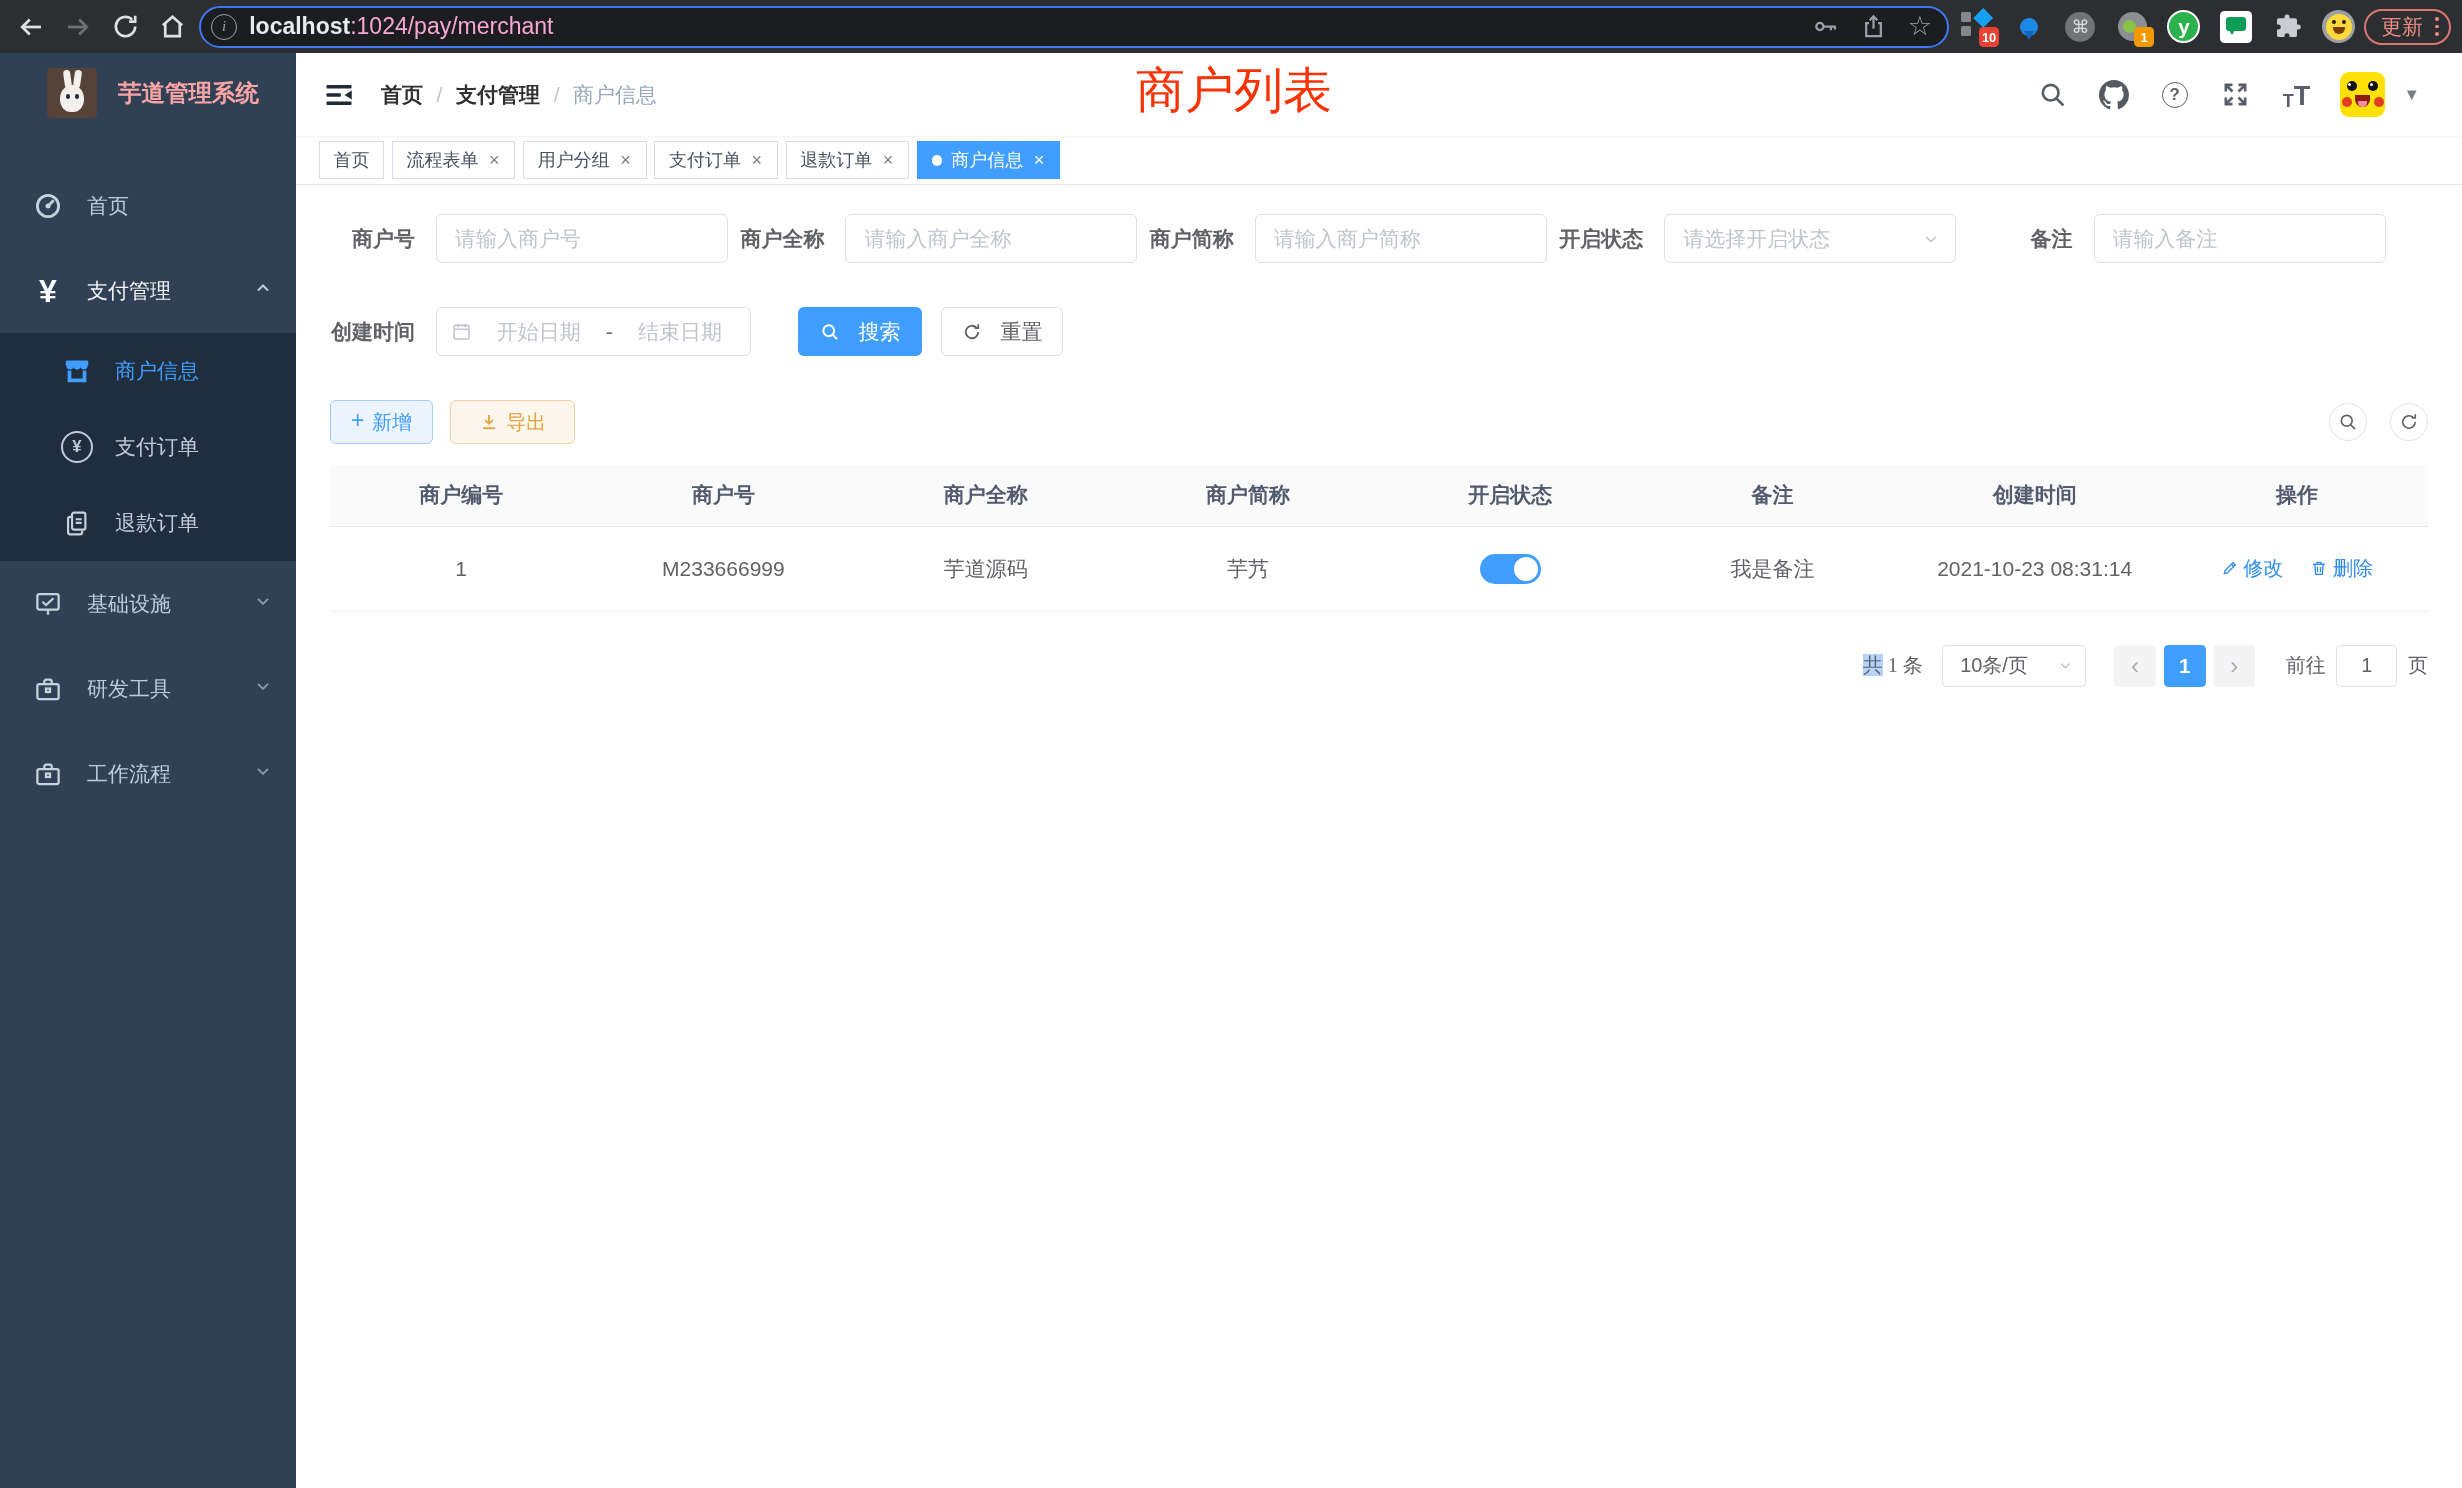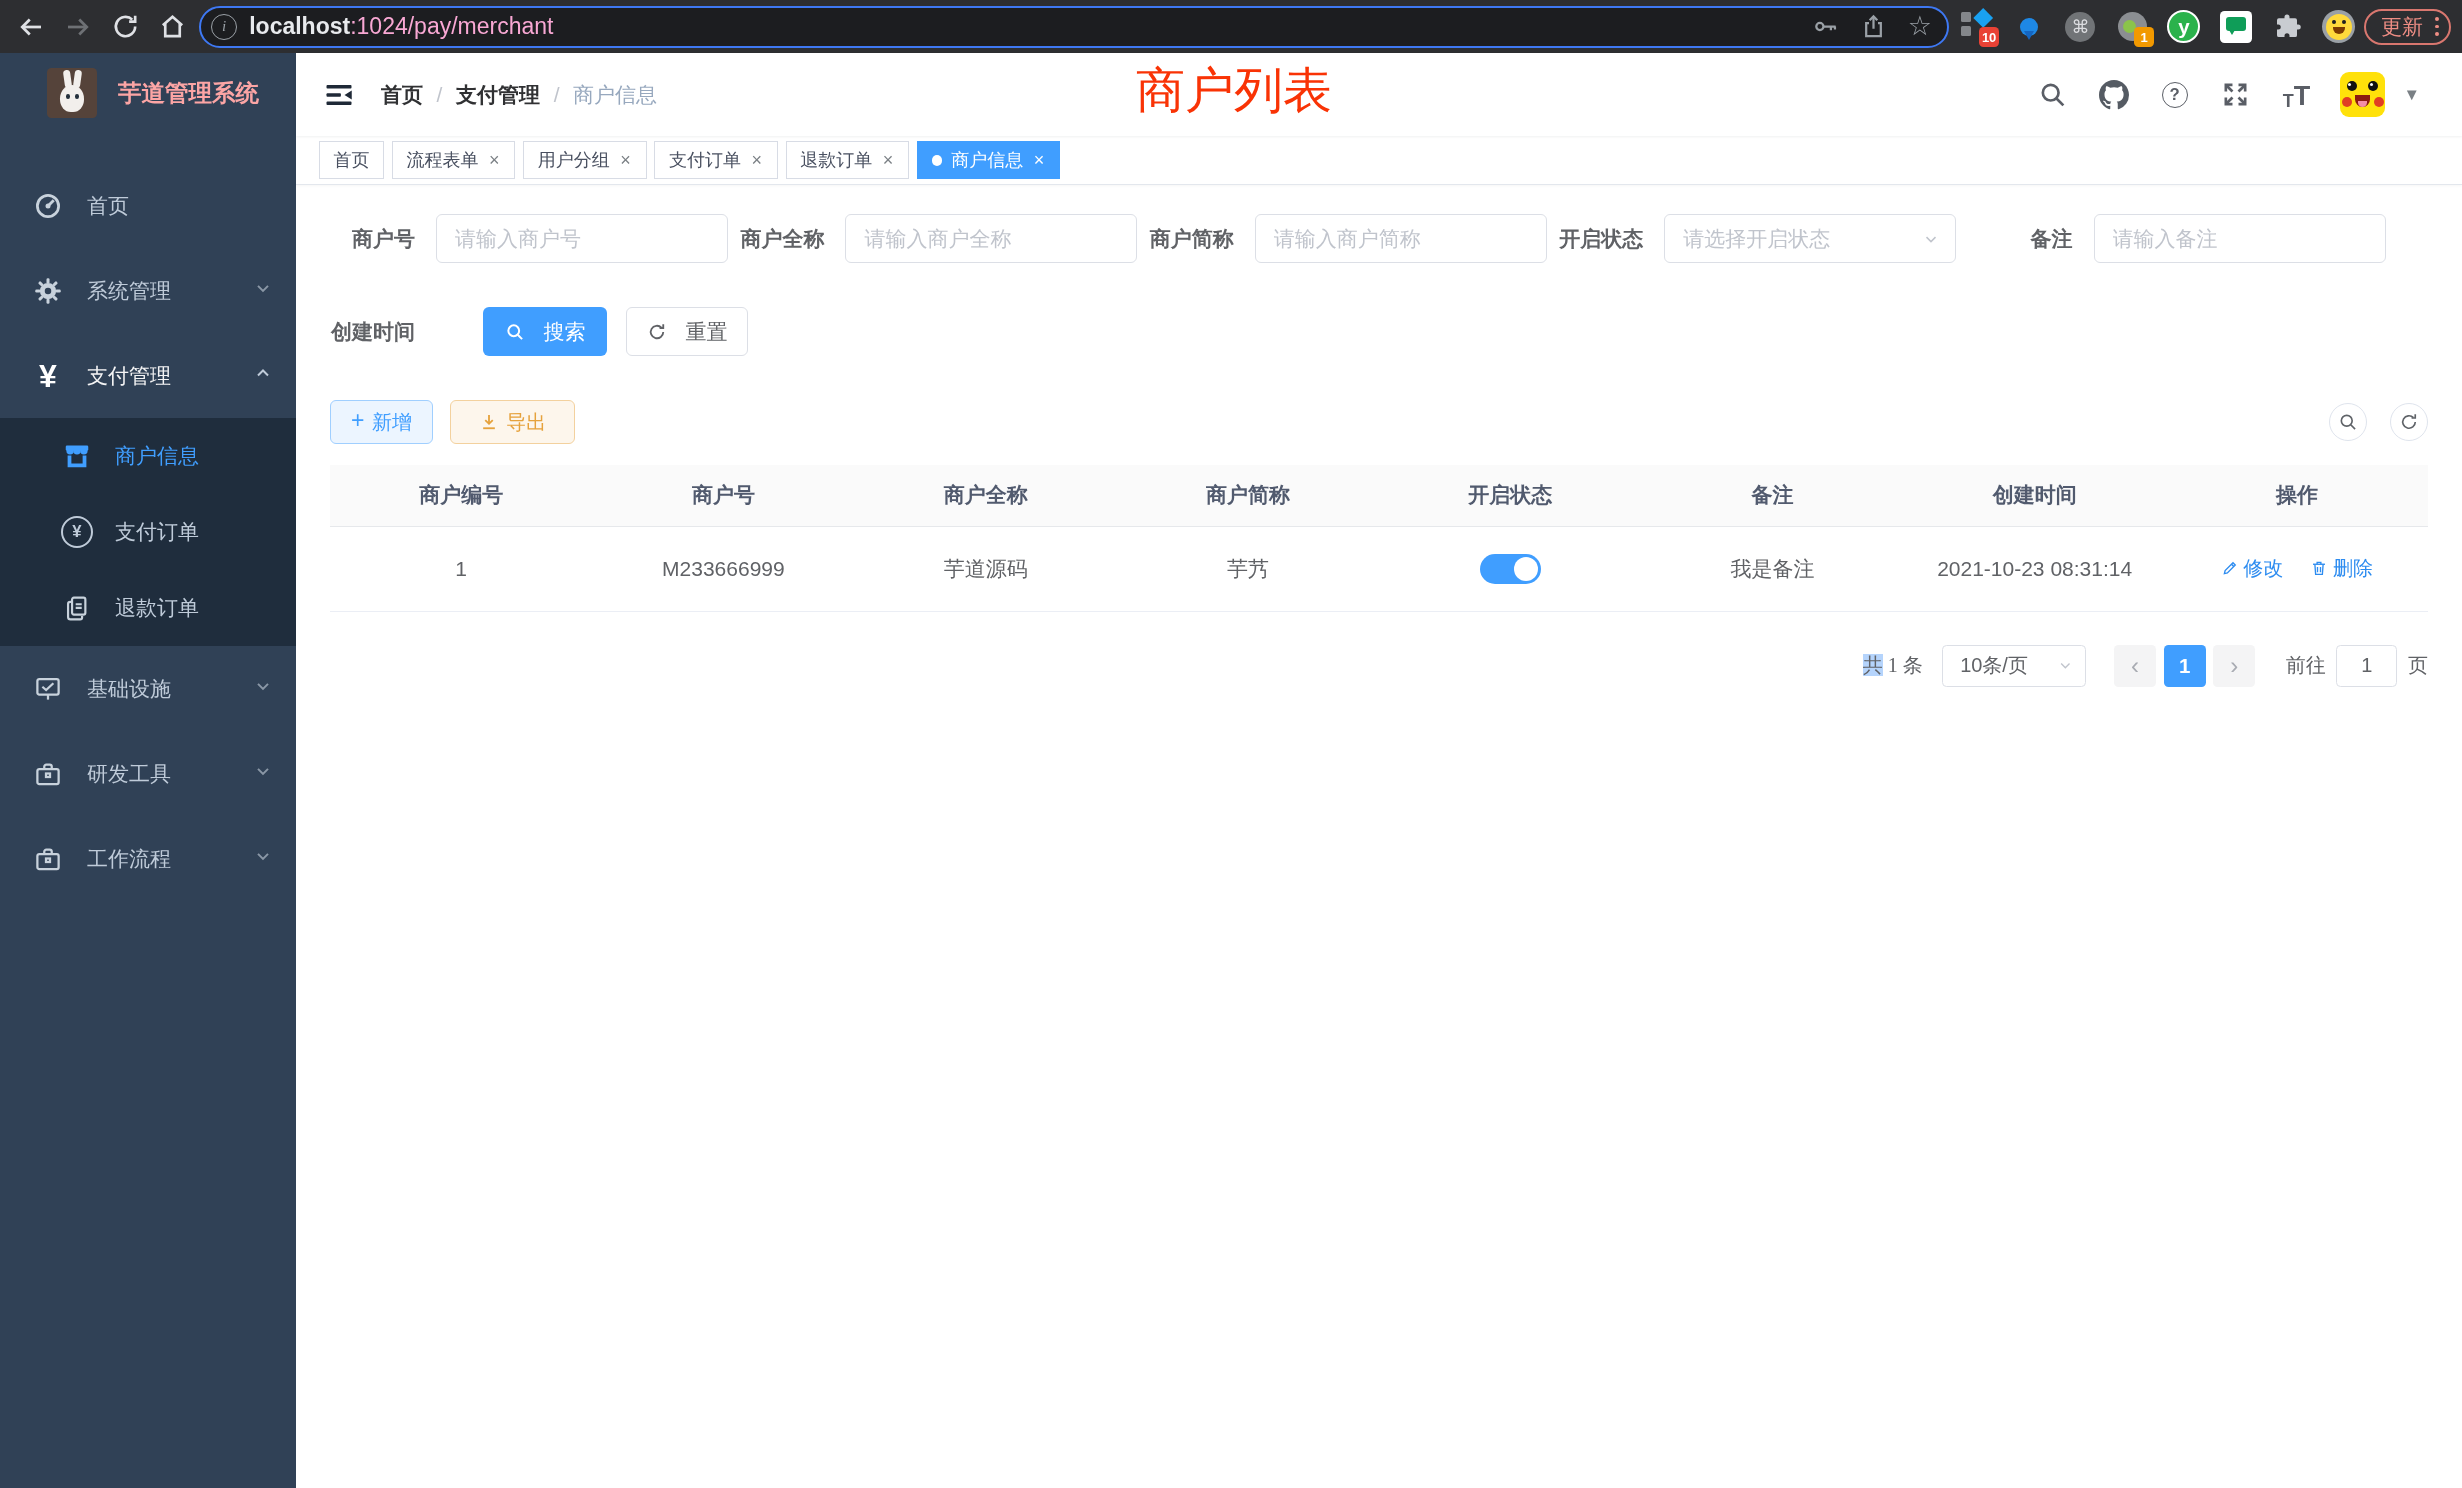--- a/index.html
+++ b/index.html
@@ -257,42 +257,20 @@
                 <g stroke="#c8d2dc" stroke-width="2.2" fill="none">
                   <circle cx="12" cy="12" r="8.5"></circle>
                   <path d="M12 12l4.6-4.6"></path>
                 </g>
                 <circle cx="12" cy="12" r="2" fill="#c8d2dc"></circle>
               </svg>
           </span>
           <span class="mi-label">首页</span>
         </div>
 
-        <div class="menu-item">
-          <span class="mi-icon">
-            <svg width="30" height="30" viewBox="0 0 24 24">
-                <g fill="#c8d2dc">
-                  <circle cx="12" cy="12" r="6.5"></circle>
-                  <rect x="10.8" y="1.8" width="2.4" height="4.2" rx="1"></rect>
-                  <rect x="10.8" y="18" width="2.4" height="4.2" rx="1"></rect>
-                  <rect x="10.8" y="1.8" width="2.4" height="4.2" rx="1" transform="rotate(45 12 12)"></rect>
-                  <rect x="10.8" y="18" width="2.4" height="4.2" rx="1" transform="rotate(45 12 12)"></rect>
-                  <rect x="10.8" y="1.8" width="2.4" height="4.2" rx="1" transform="rotate(90 12 12)"></rect>
-                  <rect x="10.8" y="18" width="2.4" height="4.2" rx="1" transform="rotate(90 12 12)"></rect>
-                  <rect x="10.8" y="1.8" width="2.4" height="4.2" rx="1" transform="rotate(135 12 12)"></rect>
-                  <rect x="10.8" y="18" width="2.4" height="4.2" rx="1" transform="rotate(135 12 12)"></rect>
-                </g>
-                <circle cx="12" cy="12" r="2.6" fill="#304156"></circle>
-              </svg>
-          </span>
-          <span class="mi-label">系统管理</span>
-          <span class="chev"><svg width="20" height="20" viewBox="0 0 24 24" fill="none" stroke="#8a97a6" stroke-width="2.4">
-                <path d="M6 9.5l6 6 6-6"></path>
-              </svg></span>
-        </div>
 
         <div class="menu-item active-parent">
           <span class="mi-icon pay-yen">¥</span>
           <span class="mi-label">支付管理</span>
           <span class="chev"><svg width="20" height="20" viewBox="0 0 24 24" fill="none" stroke="#bfcbd9" stroke-width="2.4">
                 <path d="M6 15l6-6 6 6"></path>
               </svg></span>
         </div>
 
         <div class="submenu">
@@ -485,20 +463,30 @@
           </div>
           <div class="f-item" style="margin-left:20px;">
             <span class="f-label">备注</span>
             <input class="f-input" placeholder="请输入备注" style="">
           </div>
         </div>
 
         <div class="filter-row">
           <div class="f-item">
             <span class="f-label">创建时间</span>
+            <div class="date-range">
+              <svg width="21" height="21" viewBox="0 0 24 24" fill="none" stroke="#c0c4cc" stroke-width="1.8">
+                  <rect x="3.5" y="5" width="17" height="15.5" rx="1.5"></rect>
+                  <path d="M3.5 9.5h17"></path>
+                  <path d="M8 3v4M16 3v4"></path>
+                </svg>
+              <span class="date-ph">开始日期</span>
+              <span class="date-sep">-</span>
+              <span class="date-ph">结束日期</span>
+            </div>
           </div>
           <button class="btn btn-primary">
             <svg width="20" height="20" viewBox="0 0 24 24" fill="none" stroke="#fff" stroke-width="2.4">
                 <circle cx="10.5" cy="10.5" r="6.5"></circle>
                 <path d="M15.3 15.3L20.5 20.5"></path>
               </svg>
             <span>搜索</span>
           </button>
           <button class="btn btn-plain">
             <svg width="20" height="20" viewBox="0 0 24 24" fill="none" stroke="#606266" stroke-width="2.2">

